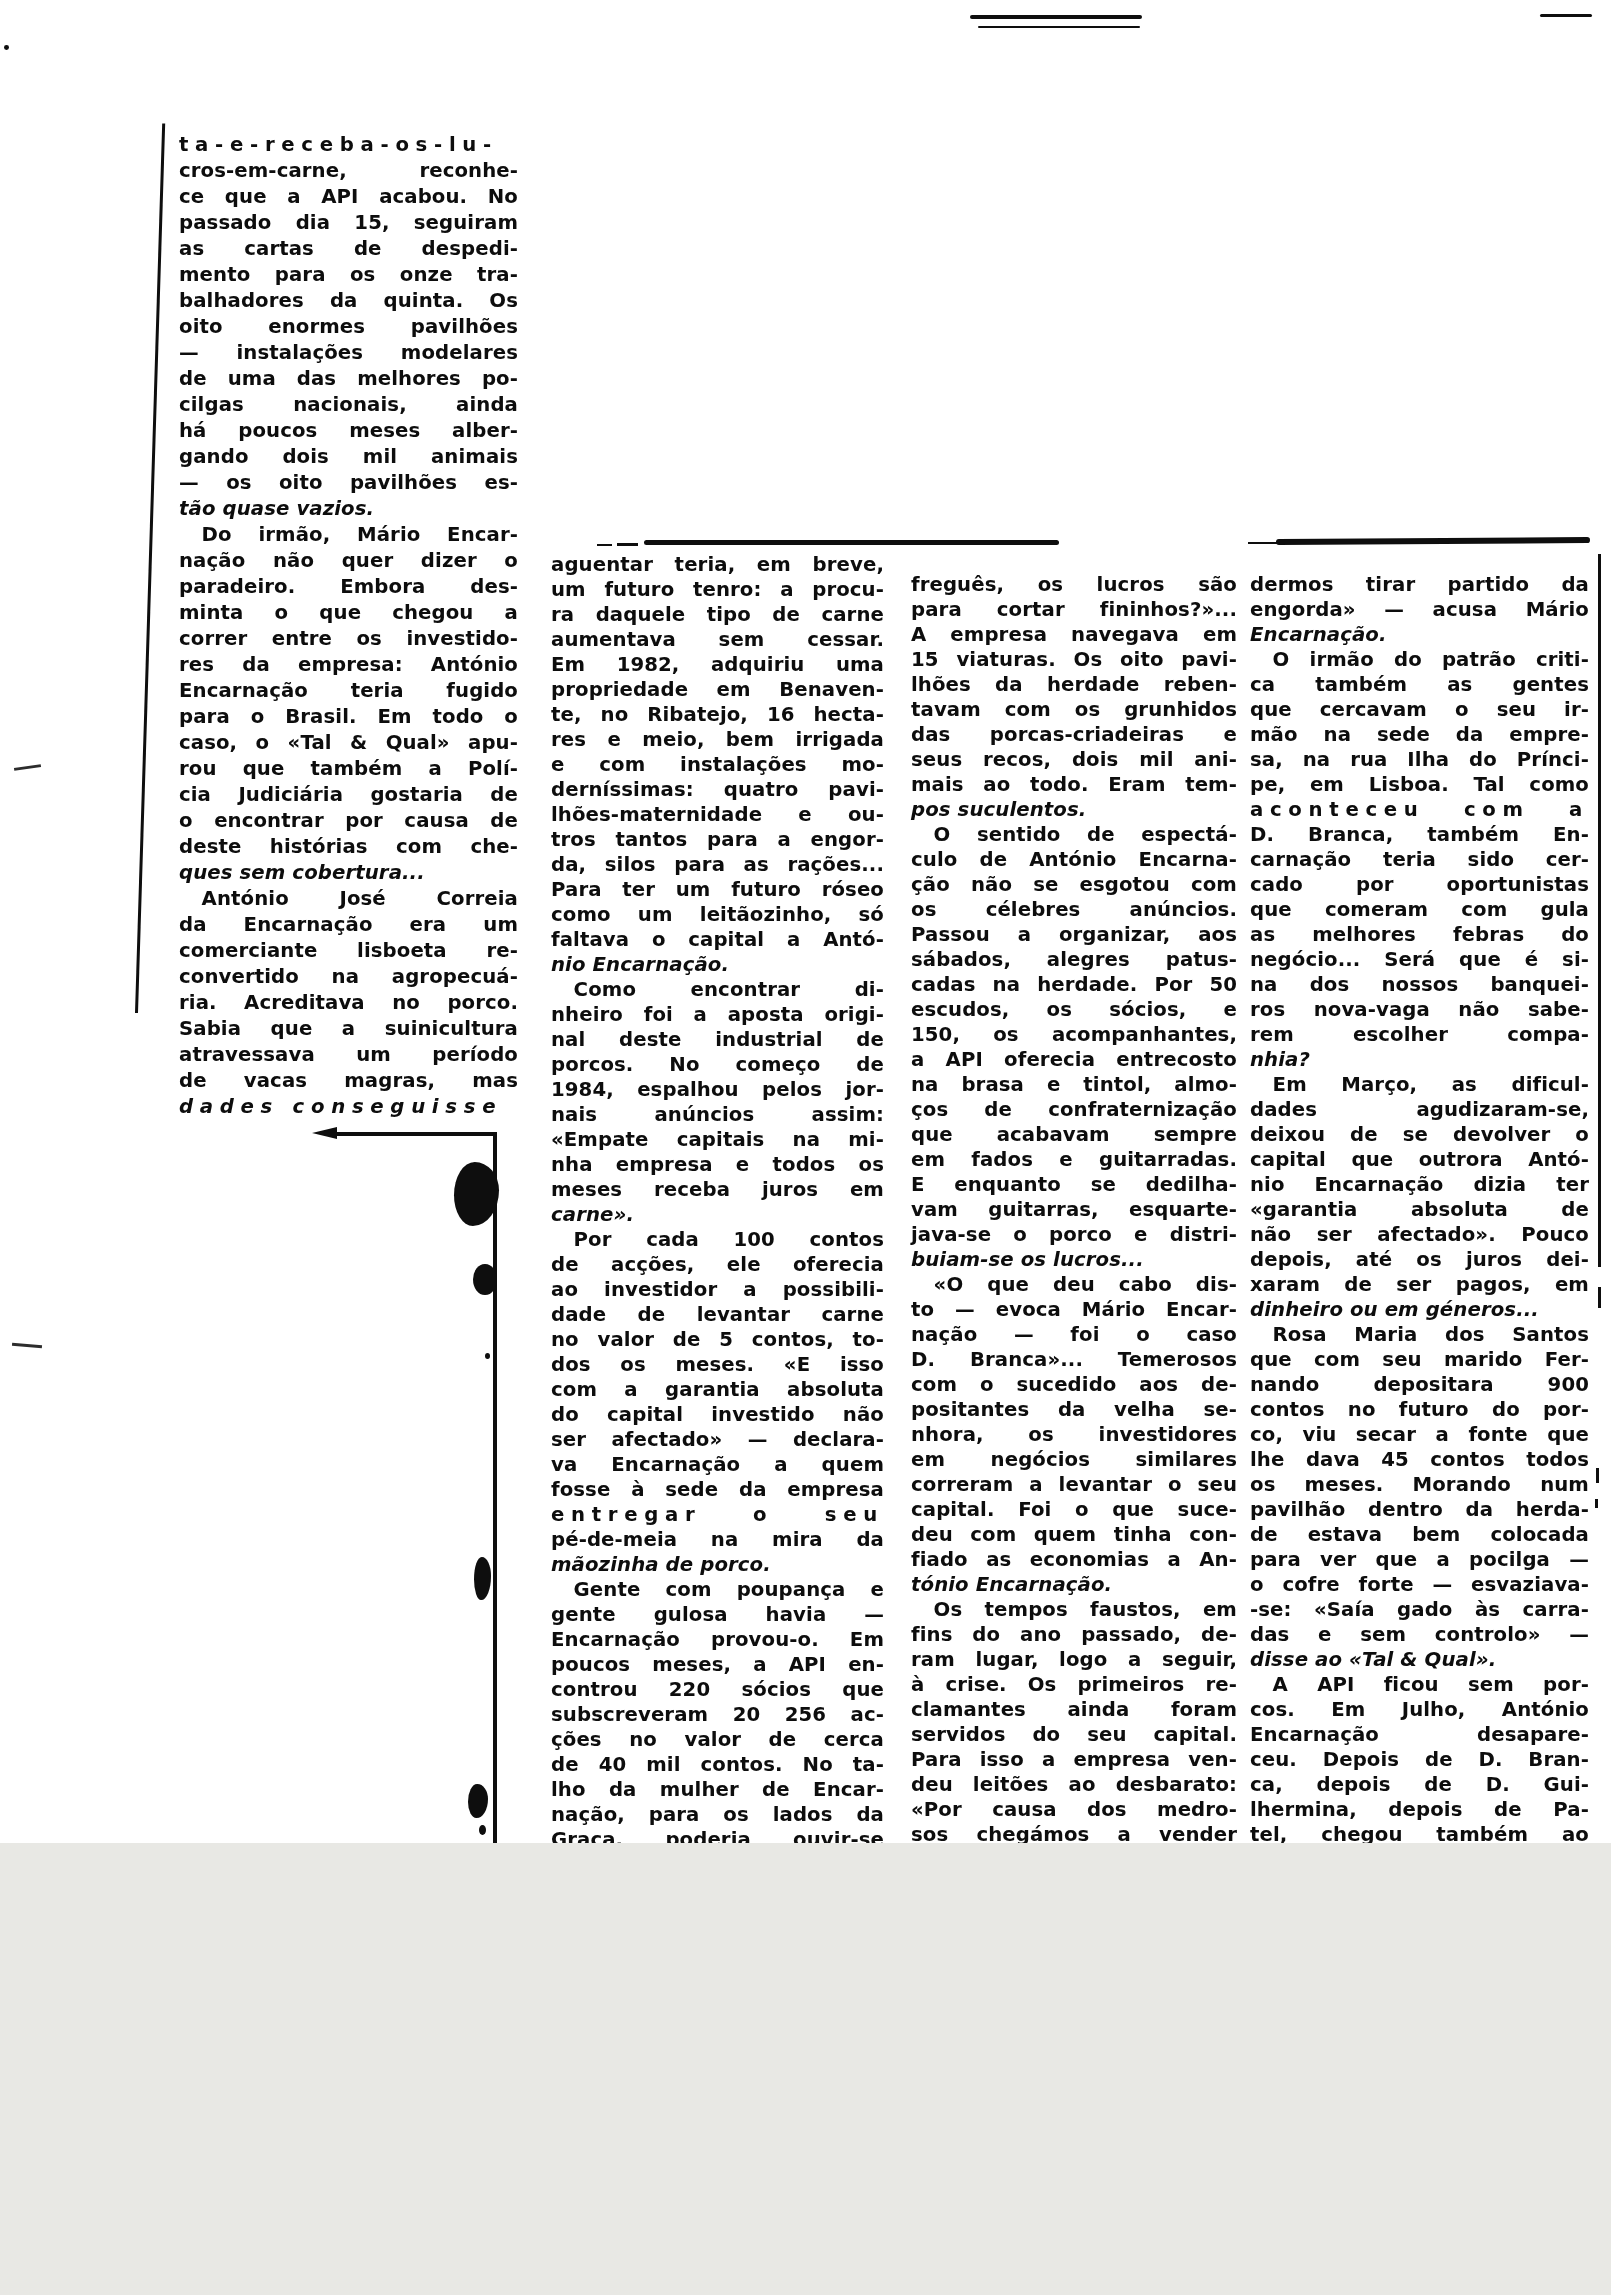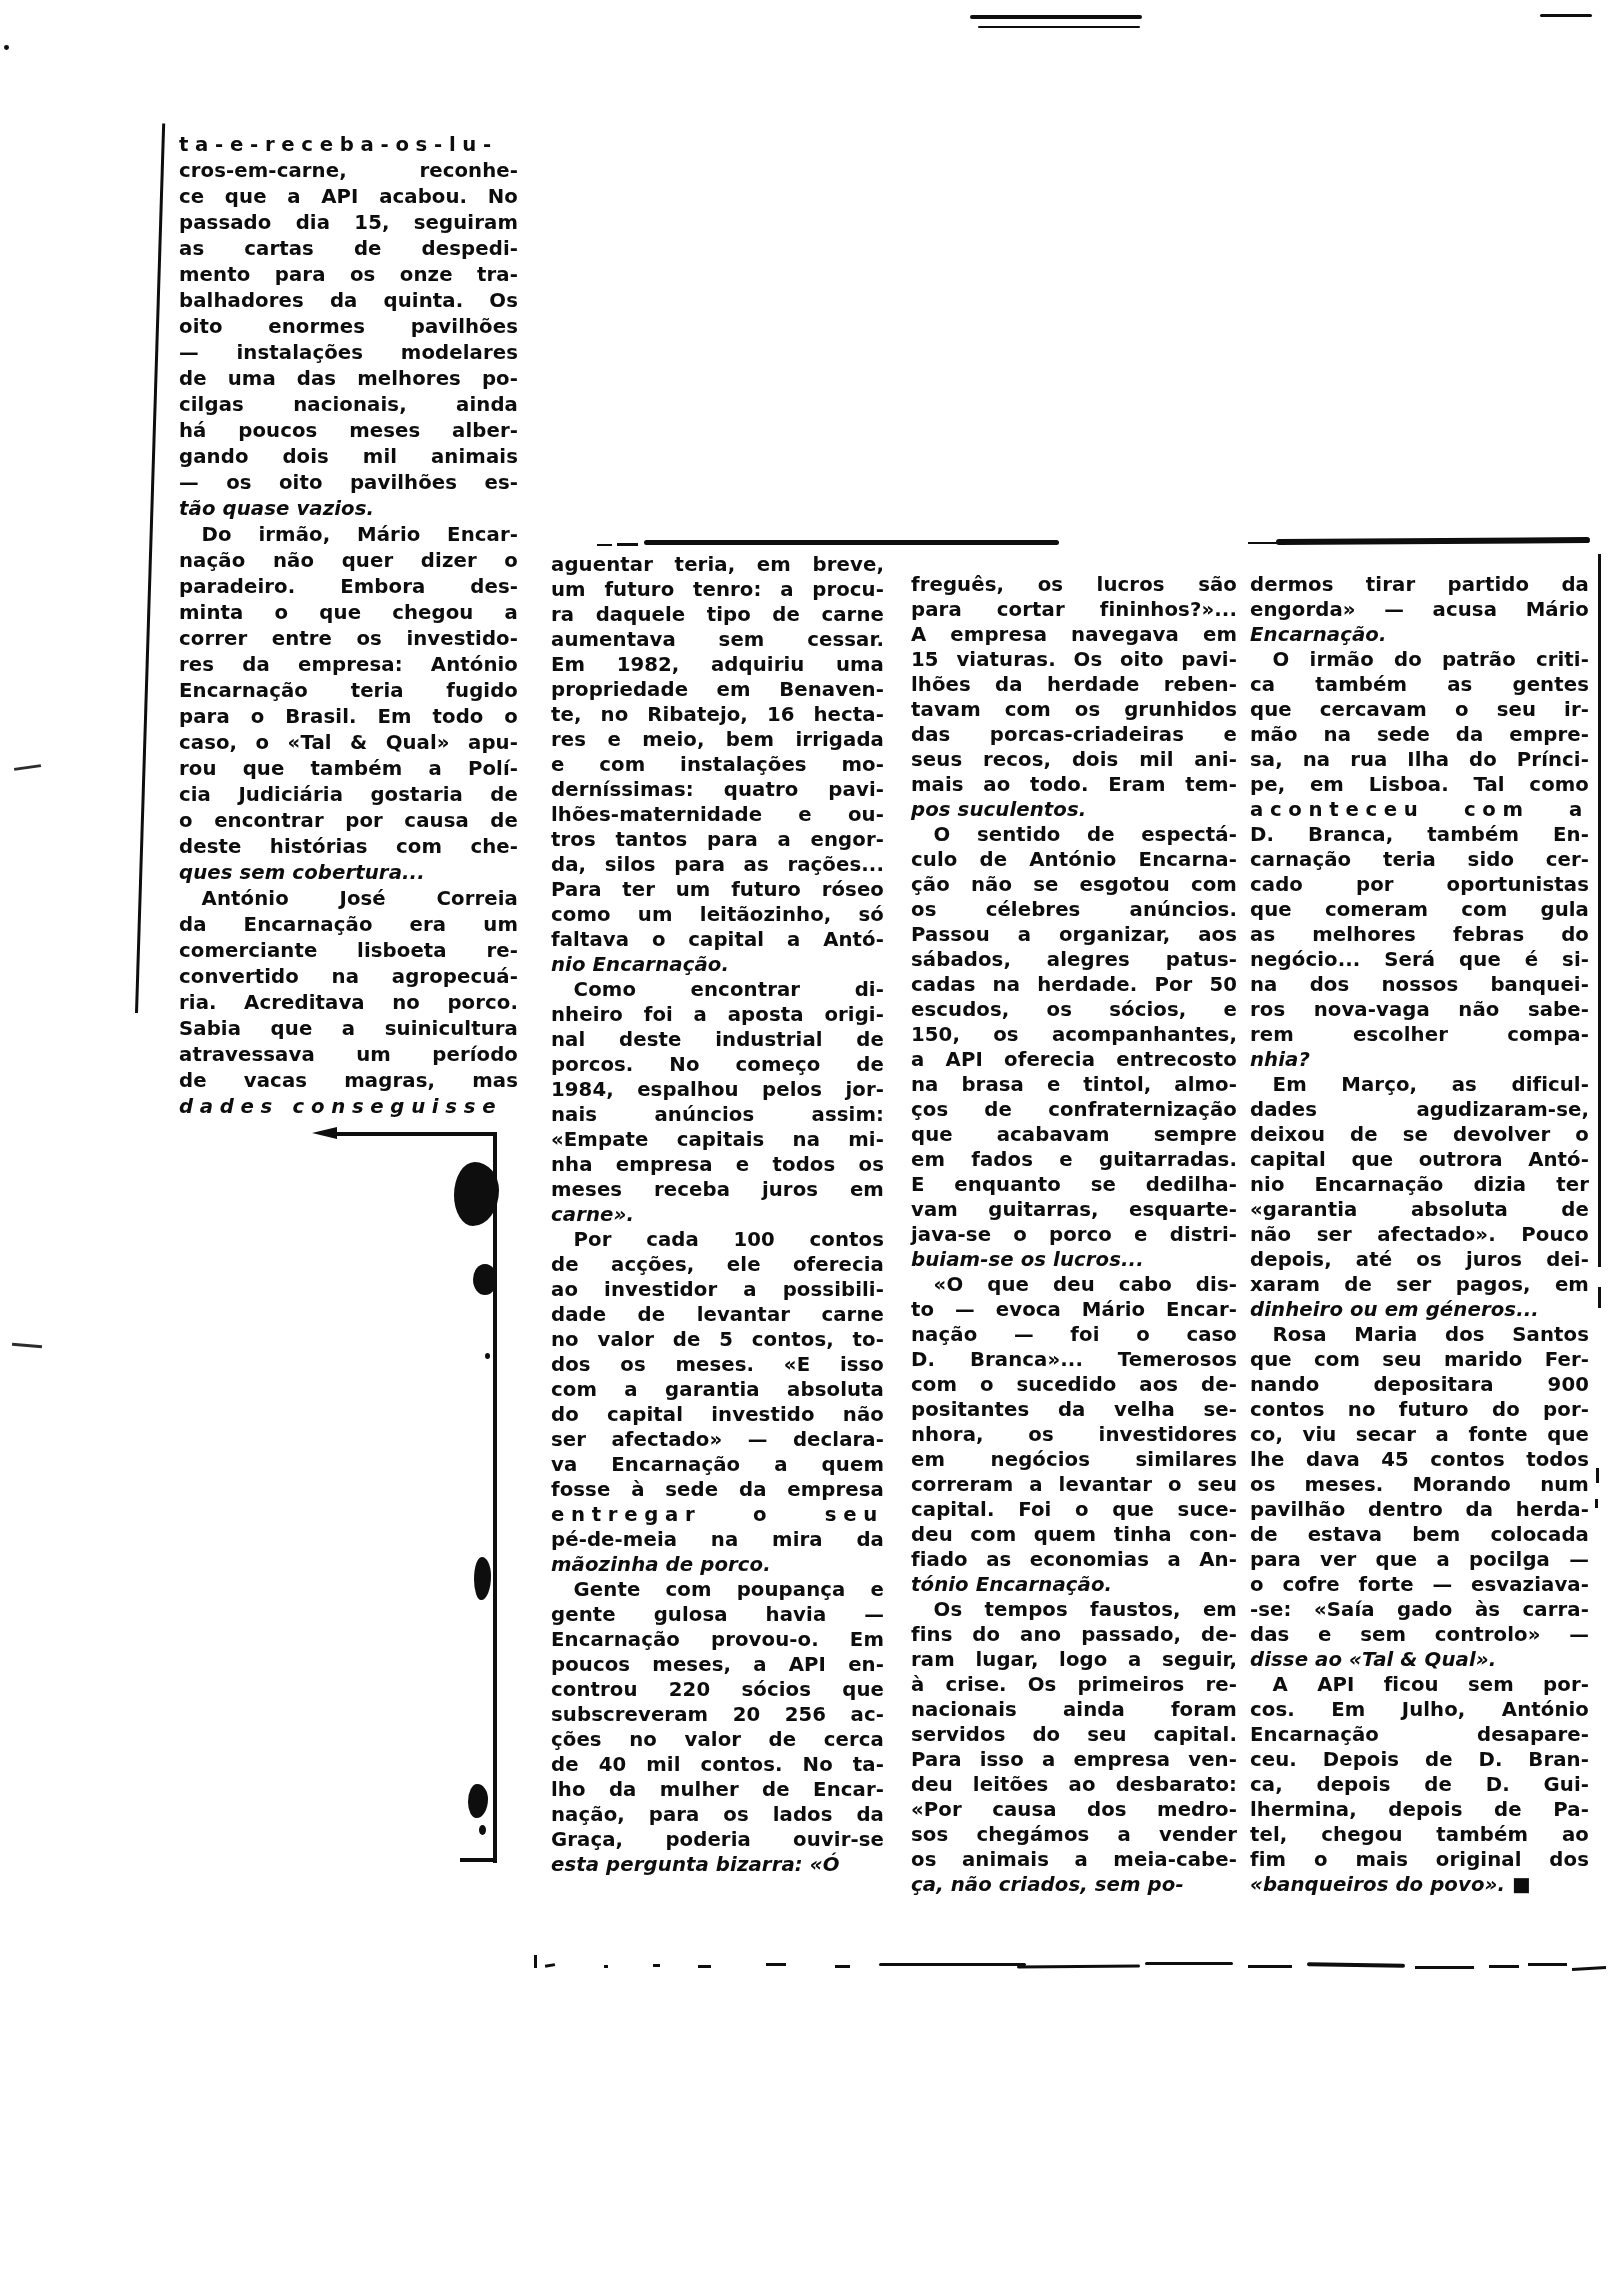--- a/index.html
+++ b/index.html
@@ -1,16 +1,16 @@
 <!DOCTYPE html>
 <html style="font-size:7.9px"><head>
 <meta charset="utf-8">
 <style>
   html,body{margin:0;padding:0;background:#e8e8e4;}
-  .page{position:relative;width:1612px;height:2295px;background:#ffffff;overflow:hidden;
+  .page{position:relative;width:1612px;height:1843px;background:#ffffff;overflow:hidden;
         font-family:"DejaVu Sans", sans-serif;color:#0d0d0d;}
   .col{position:absolute;font-weight:700;font-size:19.7px;}
   .line{line-height:var(--lh,25px);height:var(--lh,25px);text-align:justify;text-align-last:justify;
         white-space:normal;overflow:visible;letter-spacing:0.1px;}
   .line.end{text-align-last:left;font-style:italic;}
   .line.ind{text-indent:22.6px;}
   .line.sp{letter-spacing:0.34em;}
   .deco{position:absolute;background:#0e0e0e;}
   .blob1{border-radius:46% 54% 58% 42% / 52% 44% 56% 48%;}
   .blob2{border-radius:50%;}
@@ -156,21 +156,21 @@
       <div class="line">em negócios similares</div>
       <div class="line">correram a levantar o seu</div>
       <div class="line">capital. Foi o que suce-</div>
       <div class="line">deu com quem tinha con-</div>
       <div class="line">fiado as economias a An-</div>
       <div class="line end">tónio Encarnação.</div>
       <div class="line ind">Os tempos faustos, em</div>
       <div class="line">fins do ano passado, de-</div>
       <div class="line">ram lugar, logo a seguir,</div>
       <div class="line">à crise. Os primeiros re-</div>
-      <div class="line">nacionais ainda foram</div>
+      <div class="line">clamantes ainda foram</div>
       <div class="line">servidos do seu capital.</div>
       <div class="line">Para isso a empresa ven-</div>
       <div class="line">deu leitões ao desbarato:</div>
       <div class="line">«Por causa dos medro-</div>
       <div class="line">sos chegámos a vender</div>
       <div class="line">os animais a meia-cabe-</div>
       <div class="line end">ça, não criados, sem po-</div>
     </div>
   <div class="col" style="left:1250px;top:572px;width:339px;--lh:25px;">
       <div class="line">dermos tirar partido da</div>

